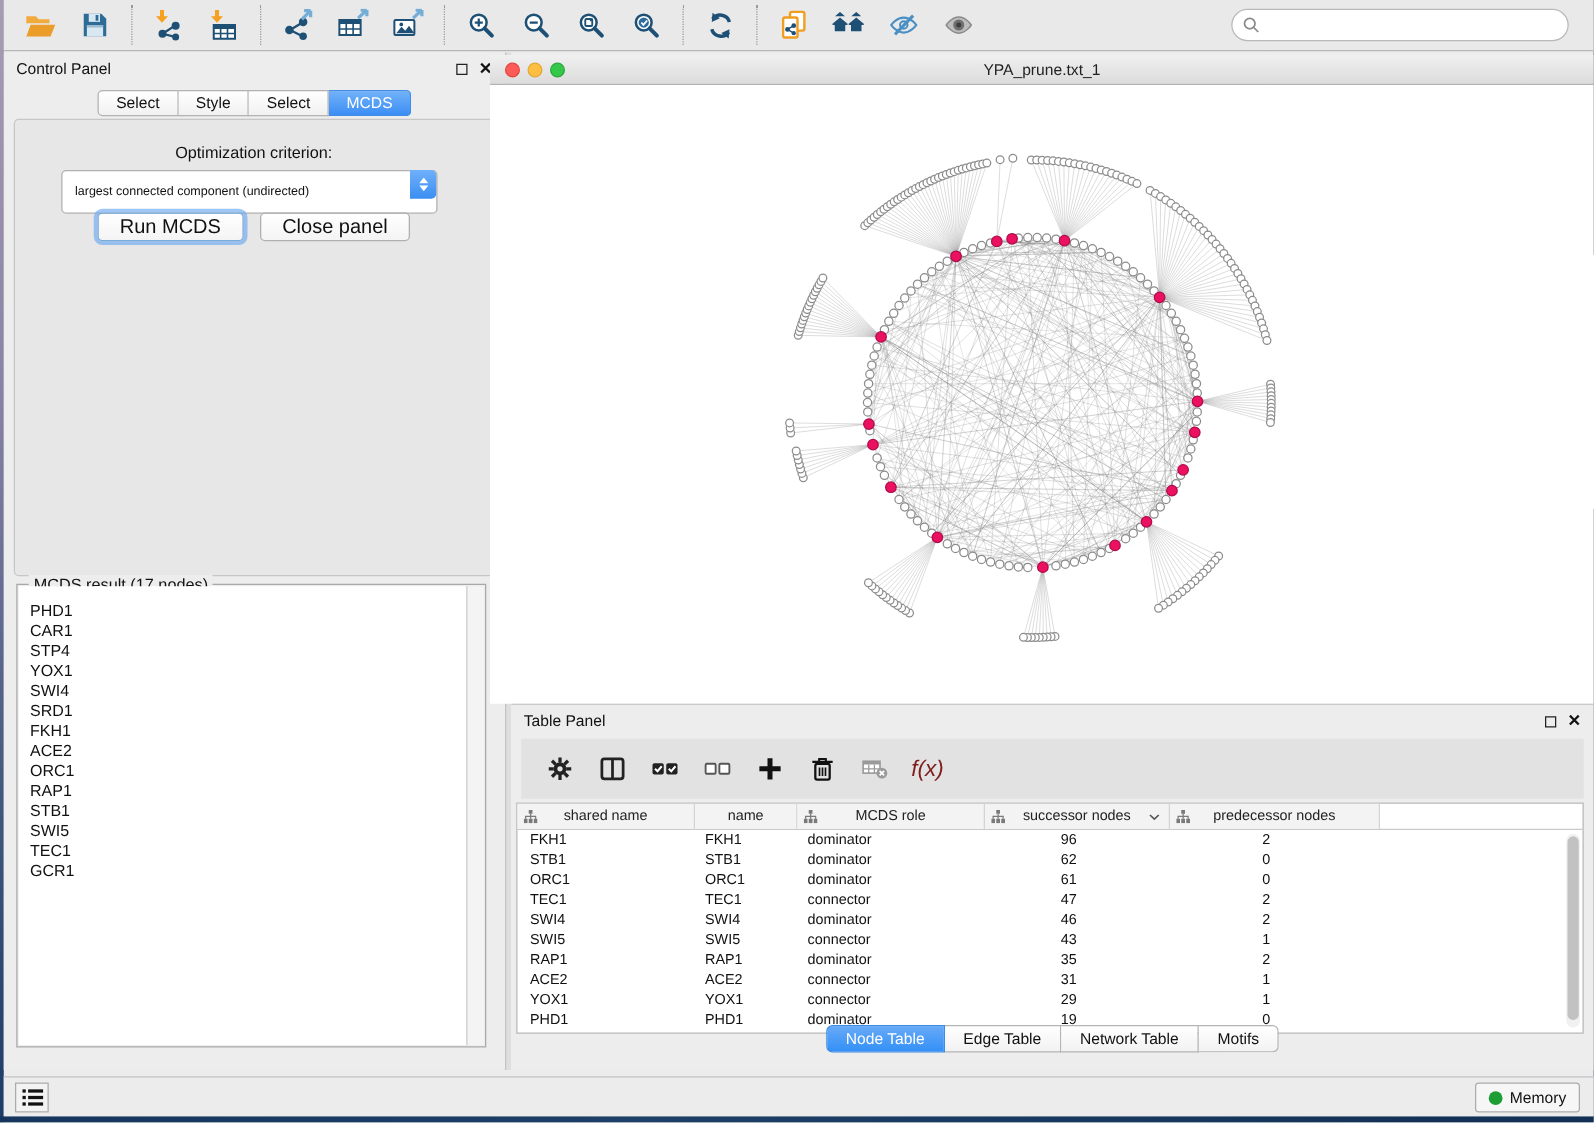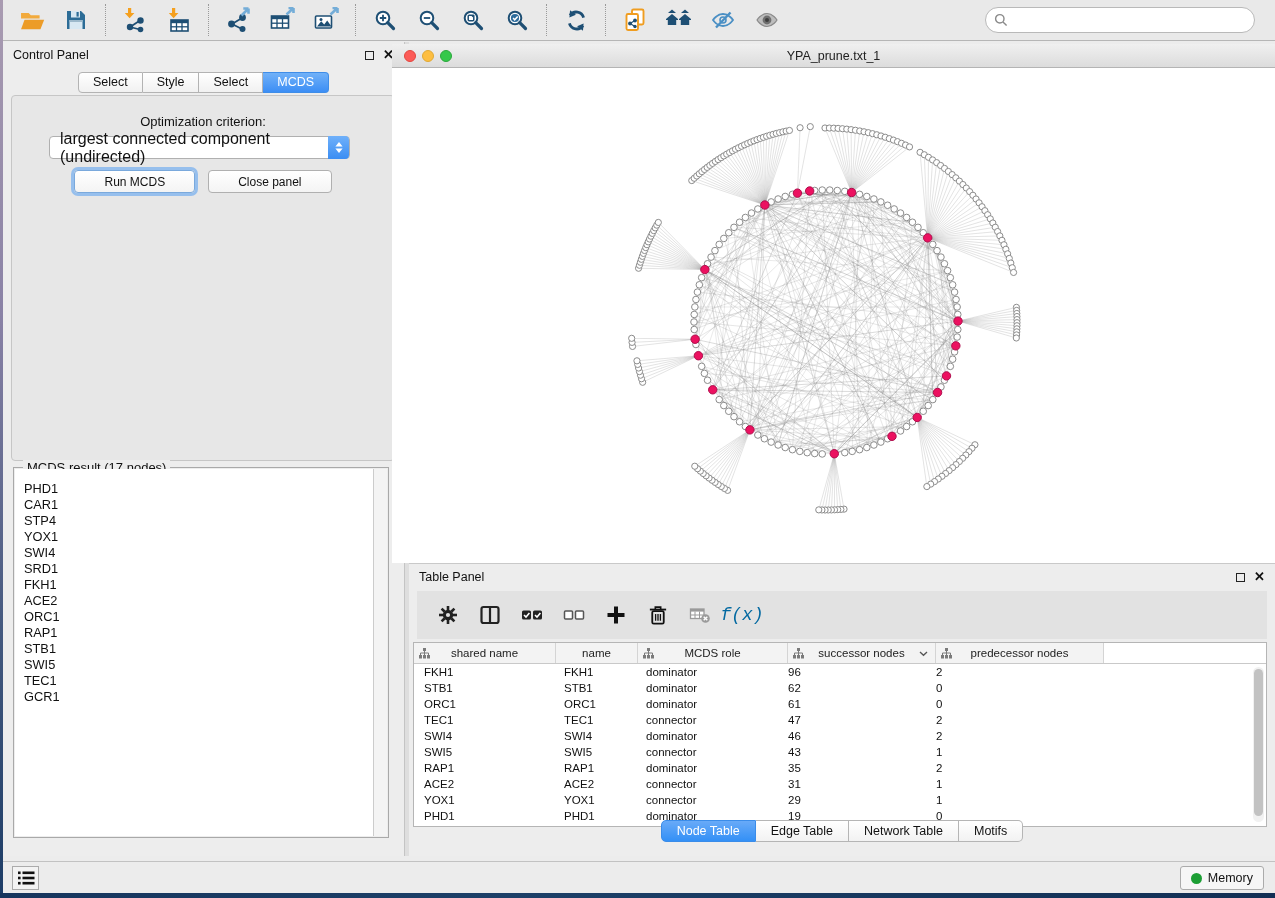--- a/index.html
+++ b/index.html
@@ -30,28 +30,28 @@
   .close-x{font-size:13px;font-weight:bold;color:#111;line-height:10px}
   .ctabs{position:absolute;top:30px;left:0;right:0;display:flex;justify-content:center}
   .ctab{height:21px;line-height:19px;padding:0 14px;background:linear-gradient(#ffffff,#f1f1f1);
     border:1px solid #b3b3b3;border-left:none;font-size:12.5px;color:#111}
   .ctab:first-child{border-left:1px solid #b3b3b3;border-radius:4px 0 0 4px}
   .ctab:last-child{border-radius:0 4px 4px 0}
   .ctab.active{background:linear-gradient(#71b1f8,#3c8ef5);border-color:#3f8de8;color:#fff}
   .tab-content{position:absolute;left:8px;right:9px;top:53px;height:366px;background:#e7e7e7;
     border:1px solid #c6c6c6;border-radius:4px}
   .opt-label{margin-top:18px;text-align:center;font-size:13px;color:#111}
-  .mcds-select{position:absolute;left:37px;right:44px;top:40px;height:23px;background:#fff;
-    border:1px solid #b0b0b0;border-radius:4px;display:flex;align-items:center;font-size:16px;color:#111;
+  .mcds-select{position:absolute;left:37px;right:44px;top:40px;height:35px;background:#fff;
+    border:1px solid #b0b0b0;border-radius:4px;display:flex;align-items:center;font-size:10px;color:#111;
     padding-left:10px}
   .spinner{position:absolute;right:0;top:-1px;width:21px;height:23px;border-radius:0 4px 4px 0;
     background:linear-gradient(#6fb0fa,#3b8ef3);display:flex;flex-direction:column;align-items:center;justify-content:center;gap:1px}
   .btn-row{position:absolute;top:74px;left:0;right:0;display:flex;justify-content:center;gap:13px}
-  .mac-btn{height:23px;padding:0 29px;background:linear-gradient(#ffffff,#f4f4f4);border:1px solid #b0b0b0;
-    border-radius:4px;font-size:12px;color:#111;font-family:"Liberation Sans",sans-serif}
+  .mac-btn{height:23px;padding:0 17px;background:linear-gradient(#ffffff,#f4f4f4);border:1px solid #b0b0b0;
+    border-radius:4px;font-size:16px;color:#111;font-family:"Liberation Sans",sans-serif}
   .mac-btn.focus{box-shadow:0 0 0 3px rgba(106,169,240,.65);border-color:#7aa9dc}
   .fieldset{position:absolute;left:10px;width:376px;top:425px;height:371px;border:1px solid #a9a9a9}
   .legend{position:absolute;top:-8px;left:9px;background:#ededed;padding:0 4px;font-size:13px;color:#111}
   .mcds-list{position:absolute;left:1px;top:1px;right:15px;bottom:1px;background:#fff;overflow:hidden;padding-top:12px}
   .mcds-item{font-size:12.8px;color:#111;line-height:16px;padding-left:9px}
   .mcds-scroll{position:absolute;right:1px;top:1px;bottom:1px;width:14px;background:#f4f4f4;border-left:1px solid #ccc}
 
   
   #splitter{position:absolute;left:401px;top:42px;width:5px;bottom:37px;background:#dedede;border-left:1px solid #c4c4c4}
   #splitter .grip{position:absolute;left:0;top:398px;width:4px;height:22px;background:#cdcdcd;border:1px solid #ababab}
@@ -65,31 +65,31 @@
   .tl.yellow{background:#fdbe41;border:1px solid #e0a935}
   .tl.green{background:#34c84a;border:1px solid #2aa83c}
   .nw-title{position:absolute;left:0;right:0;text-align:center;font-size:12.5px;color:#222}
   .nw-canvas{position:absolute;left:0;top:26px;right:0;bottom:0;background:#fff}
 
   
   #table-panel{position:absolute;left:406px;top:563px;right:0;bottom:37px;background:#ededed;border-top:1px solid #c9c9c9}
   .tp-toolbar{position:absolute;left:8px;right:8px;top:27px;height:48px;background:#e2e2e2;
     display:flex;align-items:center;gap:16px;padding-left:18px}
   .tp-btn{width:26px;height:26px;display:flex;align-items:center;justify-content:center;cursor:pointer}
-  .fx{font-family:Liberation Mono, monospace;font-style:italic;font-size:18px;color:#0369a1}
+  .fx{font-family:Liberation Sans, sans-serif;font-style:italic;font-size:18px;color:#7f1d1d}
   .table-box{position:absolute;left:4px;right:8px;top:78px;height:185px;background:#fff;border:1px solid #b5b5b5}
   .thead{display:flex;height:21px;border-bottom:1px solid #c9c9c9}
   .th{position:relative;background:#f3f3f3;border-right:1px solid #d4d4d4;display:flex;
     align-items:center;justify-content:center;font-size:11.5px;color:#222}
   .th .tree-ic{position:absolute;left:5px;top:5px}
   .th .sort-ic{position:absolute;right:7px;top:8px}
   .tr{display:flex;height:16px;align-items:center}
   .td{font-size:11.5px;color:#111;overflow:hidden;white-space:nowrap}
   .td.c0{padding-left:10px}.td.c1{padding-left:8px}.td.c2{padding-left:8px}
-  .td.num{text-align:left;padding-right:14px}
+  .td.num{text-align:center;padding-right:14px}
   .c0{width:142px}.c1{width:82px}.c2{width:150px}.c3{width:148px}.c4{width:168px}
   .tscroll{position:absolute;right:2px;top:24px;bottom:4px;width:11px;background:#f1f1f1;border-radius:6px}
   .tscroll .thumb{position:absolute;left:1px;right:1px;top:2px;bottom:6px;background:#c2c2c2;border-radius:5px}
   .ftabs{position:absolute;left:0;right:0;top:256px;display:flex;justify-content:center}
   .ftab{height:22px;line-height:20px;padding:0 15px;background:linear-gradient(#ffffff,#f2f2f2);
     border:1px solid #b5b5b5;border-left:none;font-size:12.5px;color:#111}
   .ftab:first-child{border-left:1px solid #b5b5b5;border-radius:5px 0 0 5px}
   .ftab:last-child{border-radius:0 5px 5px 0}
   .ftab.active{background:linear-gradient(#68aaf8,#3390f6);border-color:#3a8ce9;color:#fff}
 

